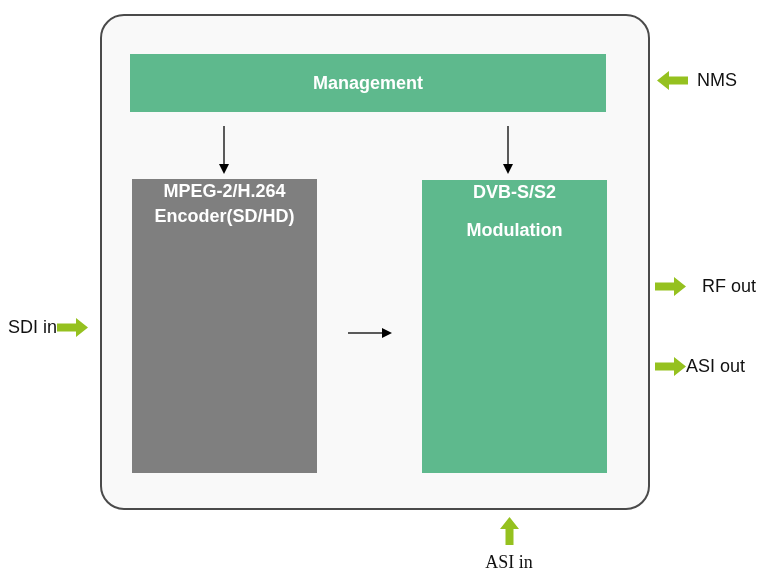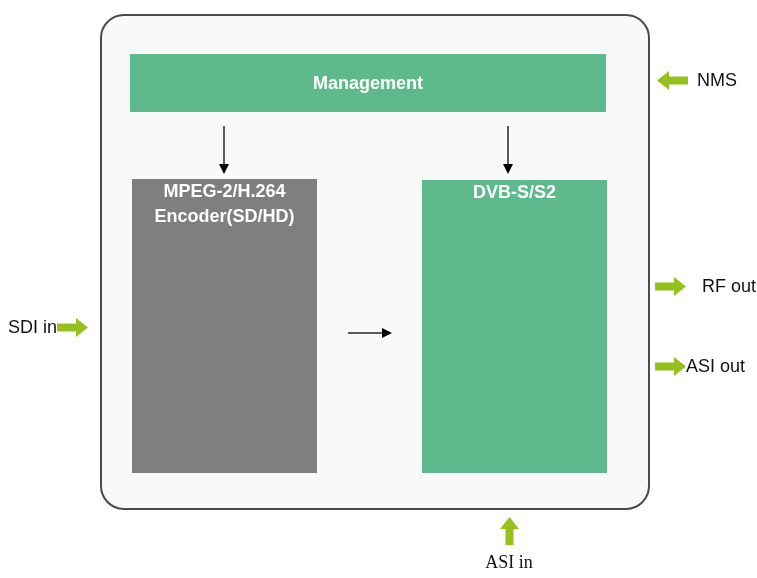--- a/index.html
+++ b/index.html
@@ -95,20 +95,21 @@
       </g>
     </svg>
 
     <div class="block block-encoder">
       <span>MPEG-2/H.264</span>
       <span>Encoder(SD/HD)</span>
     </div>
 
     <div class="block block-modulation">
       <span>DVB-S/S2</span>
+      <span>Modulation</span>
     </div>
 
   </div>
 
   <div class="port port-nms">
     <svg class="port-arrow" width="31" height="19" viewBox="0 0 31 19">
       <polygon class="pa" points="31,5.5 12,5.5 12,0 0,9.5 12,19 12,13.5 31,13.5"></polygon>
     </svg>
     <span>NMS</span>
   </div>

